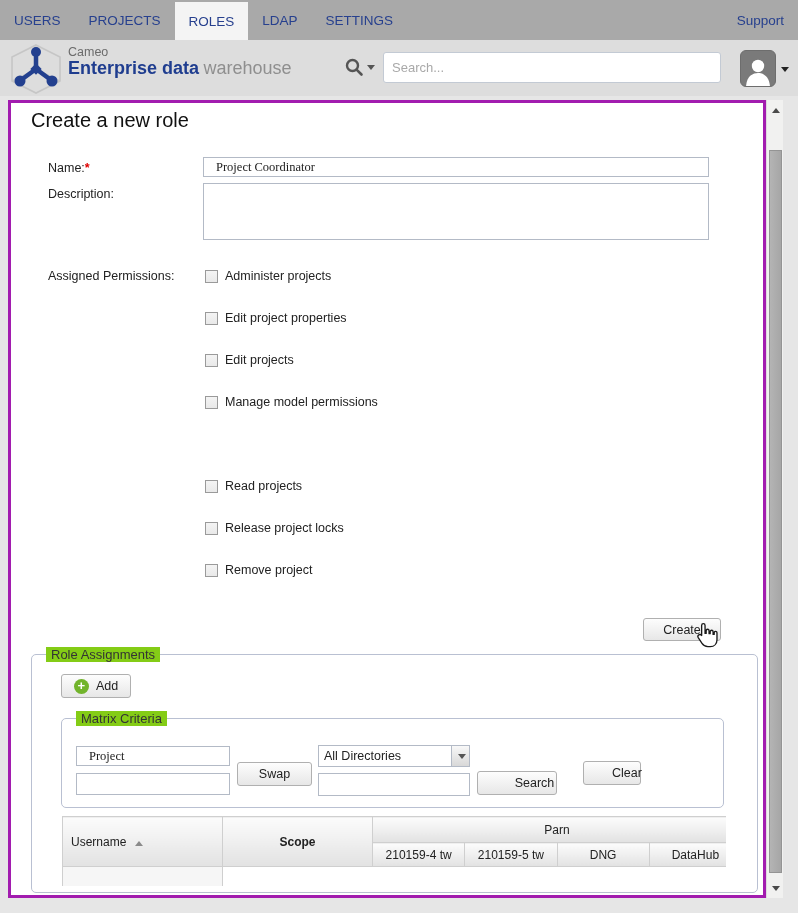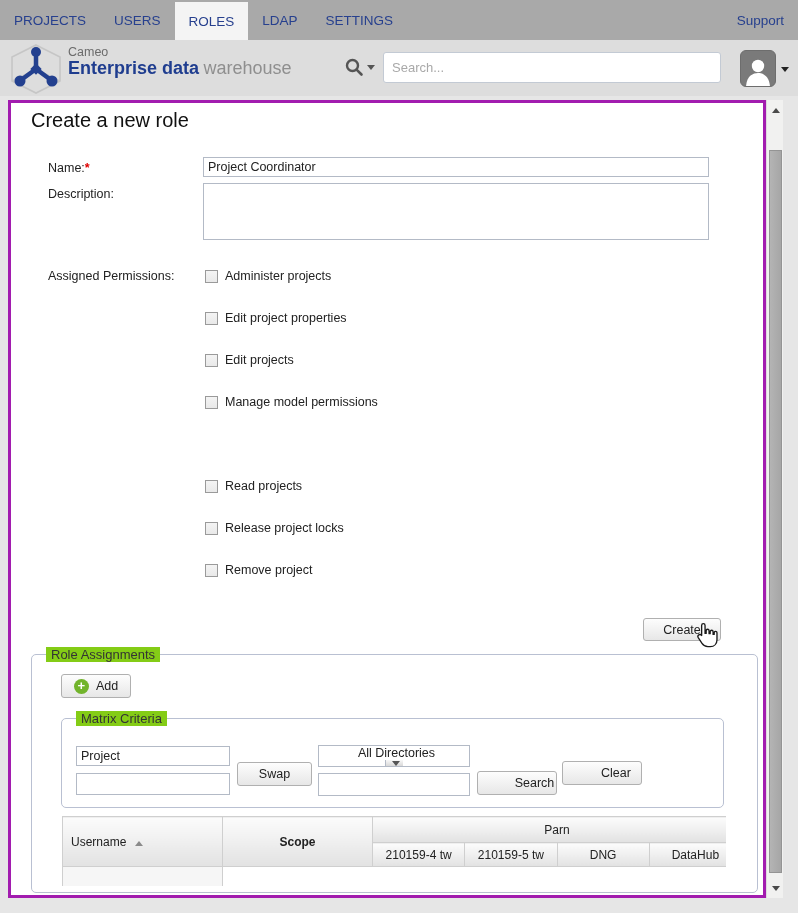--- a/index.html
+++ b/index.html
@@ -41,21 +41,21 @@
     border-top:5px solid #222; cursor:pointer; }
 
   
   .panel { position:absolute; left:8px; top:100px; width:758px; height:798px;
     background:#fff; border:3px solid #a21caf; }
   .page-title { position:absolute; left:20px; top:6px; font-size:20px;
     color:#111; font-weight:400; }
   .field-label { position:absolute; font-size:12.5px; color:#222; }
   .req { color:#e00000; font-weight:bold; }
   .text-input { border:1px solid #b3bac6; background:#fff; font-size:12.5px;
-    color:#222; padding:0 4px; font-family:Liberation Sans, sans-serif; }
+    color:#222; padding:0 12px; font-family:Liberation Serif, serif; }
   .name-input { position:absolute; left:192px; top:54px; width:506px; height:20px; }
   .desc-area { position:absolute; left:192px; top:80px; width:506px; height:57px;
     border:1px solid #b3bac6; resize:none; font-family:"Liberation Sans",sans-serif; }
 
   .perm-row { position:absolute; left:194px; height:16px; display:flex; align-items:center; }
   .checkbox { width:13px; height:13px; border:1px solid #9a9a9a;
     background:linear-gradient(#f4f4f4,#e9e9e9); display:inline-block; position:relative;
     cursor:pointer; flex:0 0 13px; }
   .checkbox.checked::after { content:"✓"; position:absolute; left:0px; top:-3px;
     font-size:13px; font-weight:bold; color:#2b3b8f; }
@@ -74,28 +74,28 @@
   .add-btn { position:absolute; left:29px; top:19px; width:70px; height:24px;
     display:flex; align-items:center; justify-content:center; gap:7px; }
   .plus-circle { width:15px; height:15px; border-radius:50%; background:#72b42c;
     color:#fff; font-size:13px; font-weight:bold; line-height:14px; text-align:center; }
   .mc-box { left:29px; top:55px; width:663px; height:90px;margin-top:8px; }
   .mc-input1 { position:absolute; left:14px; top:27px; width:154px; height:20px; }
   .mc-input2 { position:absolute; left:14px; top:54px; width:154px; height:22px; }
   .swap-btn { position:absolute; left:175px; top:43px; width:75px; height:24px; }
   .dir-select { position:absolute; left:256px; top:26px; width:152px; height:22px;
     border:1px solid #b3bac6; background:#fff; display:flex; align-items:center;
-    cursor:pointer;flex-direction:column; }
+    cursor:pointer; }
   .dir-select-text { flex:1; font-size:12.5px; color:#222; padding-left:5px; }
   .dir-select-btn { width:18px; height:100%; border-left:1px solid #b3bac6;
     background:linear-gradient(#f8f8f8,#d8d8d8); display:flex; align-items:center;
     justify-content:center; }
   .mc-input3 { position:absolute; left:256px; top:54px; width:152px; height:23px; }
   .search-btn { position:absolute; left:415px; top:52px; width:80px; height:24px;padding-left:35px; }
-  .clear-btn { position:absolute; left:500px; top:42px; width:80px; height:24px;padding-left:28px; }
+  .clear-btn { position:absolute; left:521px; top:42px; width:58px; height:24px;padding-left:28px; }
 
   
   .matrix-wrap { position:absolute; left:30px; top:161px; width:664px; height:70px;
     overflow:hidden; }
   table.matrix { border-collapse:collapse; table-layout:fixed; width:680px; }
   table.matrix th, table.matrix td { border:1px solid #cfcfcf; font-size:12px;
     color:#222; overflow:hidden; white-space:nowrap; }
   th.hdr { background:linear-gradient(#fcfcfc,#e2e2e2); font-weight:normal; }
   th.username-th { width:160px; height:50px; text-align:left; padding-left:8px; cursor:pointer; }
   th.scope-th { width:150px; font-weight:bold; text-align:center; cursor:pointer; }
@@ -121,22 +121,22 @@
     cursor:pointer; }
 
   .cursor-hand { position:absolute; left:694px; top:621px; pointer-events:none; z-index:50; }
 </style>
 </head>
 <body>
 
 <div class="stage">
 
   <div class="navbar">
+    <div class="nav-item">USERS</div>
     <div class="nav-item">PROJECTS</div>
-    <div class="nav-item">USERS</div>
     <div class="nav-item active">ROLES</div>
     <div class="nav-item">LDAP</div>
     <div class="nav-item">SETTINGS</div>
     <div class="nav-spacer"></div>
     <div class="nav-support">Support</div>
   </div>
 
   <div class="header">
     <div class="logo">
       <svg width="56" height="52" viewBox="0 0 56 52">

